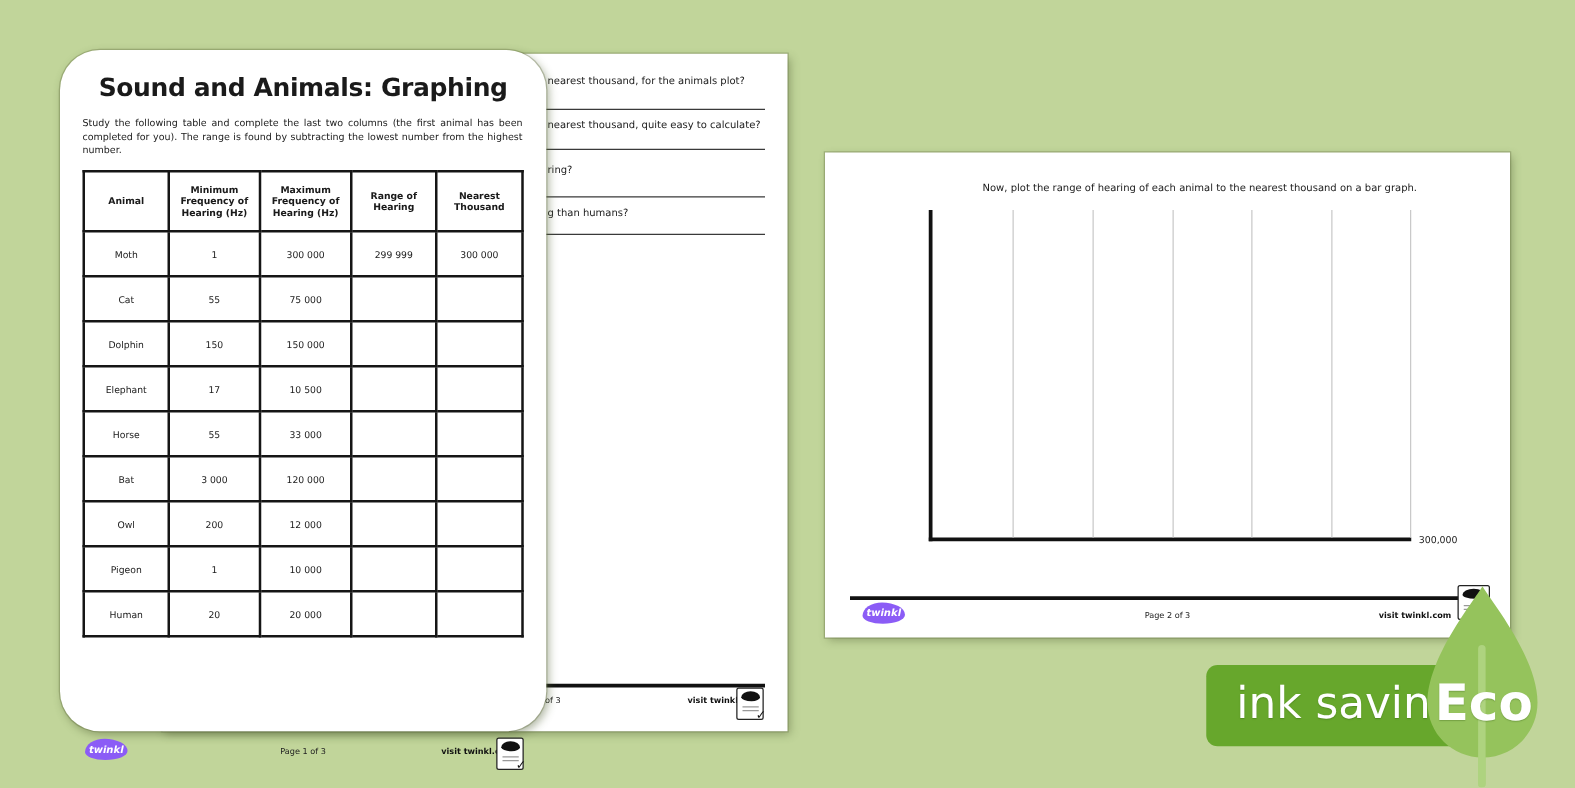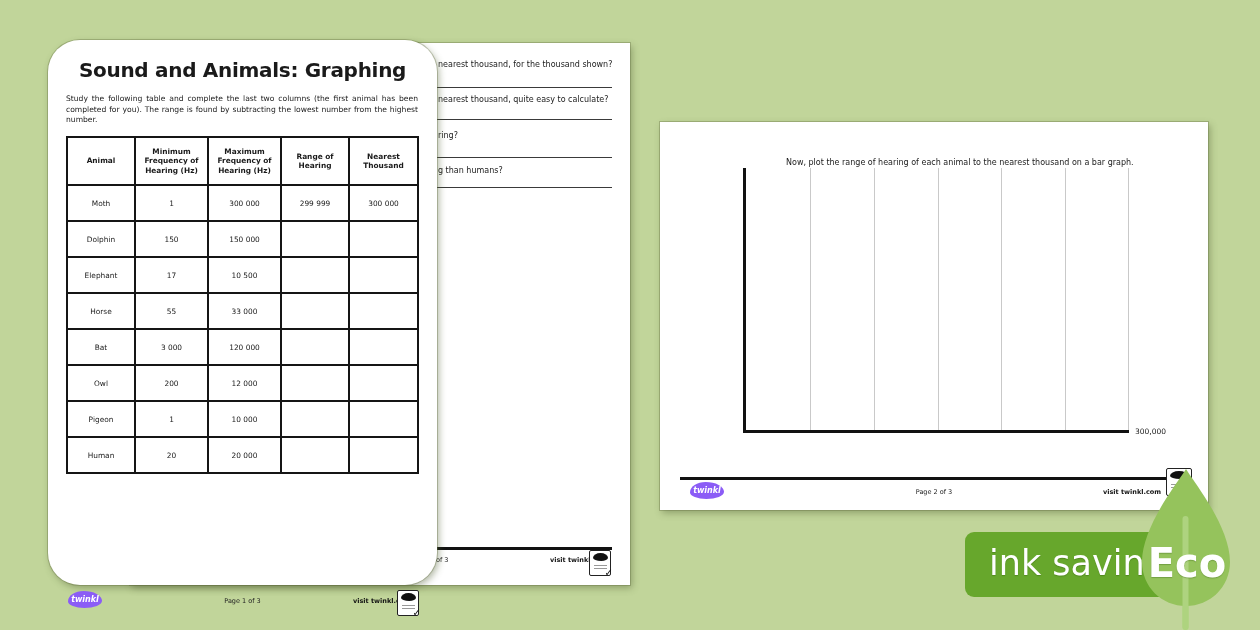--- a/index.html
+++ b/index.html
@@ -41,41 +41,41 @@
   .stamp .line { position:absolute; left:4px; width:13px; height:1px; background:#999; }
   .stamp .check { position:absolute; right:-3px; bottom:-3px; font-size:10px;
     font-weight:bold; color:#111; }
   
   #page3 { left:130px; top:43px; width:500px; height:542px; z-index:2; }
   .q-text { position:absolute; left:308px; font-size:8px; white-space:nowrap; }
   .q-line { position:absolute; left:0; width:482px; height:1px; background:#3a3a3a; }
   .p3-footline { position:absolute; left:0; top:504px; width:482px; height:3px; background:#111; }
   
   #page2 { left:660px; top:122px; width:548px; height:388px; z-index:1; }
-  .p2-instruction { position:absolute; left:80px; top:36px; font-size:8px;padding-left:46px; }
+  .p2-instruction { position:absolute; left:80px; top:24px; font-size:8px;padding-left:46px; }
   .graph { position:absolute; left:83px; top:46px; width:386px; height:265px;
     border-left:3px solid #111; border-bottom:3px solid #111; }
   .grid-line { position:absolute; top:0; bottom:0; width:1px; background:#c9c9c9; }
   .axis-max { position:absolute; left:calc(100% + 6px); bottom:-6px; font-size:7.5px; white-space:nowrap; }
   .p2-footline { position:absolute; left:20px; top:355px; width:510px; height:3px; background:#111; }
   
   .eco-bar { position:absolute; left:965px; top:532px; width:253px; height:65px;
     border-radius:9px; z-index:5; }
   .eco-bar-label { position:absolute; left:24px; top:0; line-height:63px;
     font-size:35px; color:#fff; text-shadow:0 1px 1px rgba(40,80,10,.35); }
   .eco-leaf-svg { position:absolute; left:1137px; top:466px; z-index:6; }
   .eco-text { position:absolute; left:1141px; top:540px; width:92px; text-align:center;
     font-size:40px; font-weight:bold; color:#fff; z-index:7;
     text-shadow:0 1px 1px rgba(40,80,10,.3); }
 </style>
 </head>
 <body style="background: rgb(193, 213, 154);">
 
 <div class="page" id="page3">
-  <div class="q-text" style="top:17px;">nearest thousand, for the thousand shown?</div>
+  <div class="q-text" style="top:17px;">nearest thousand, for the animals plot?</div>
   <div class="q-line" style="top:44px;"></div>
   <div class="q-text" style="top:52px;">nearest thousand, quite easy to calculate?</div>
   <div class="q-line" style="top:76px;"></div>
   <div class="q-text" style="top:88px;">ring?</div>
   <div class="q-line" style="top:114px;"></div>
   <div class="q-text" style="top:123px;">g than humans?</div>
   <div class="q-line" style="top:144px;"></div>
   <div class="p3-footline"></div>
   <div class="page-num" style="left:306px; top:513px;">of 3</div>
   <div class="visit" style="left:420px; top:513px;">visit twinkl.com</div>
@@ -132,20 +132,27 @@
       </thead>
     <tbody id="p1-body">
         <tr>
           <td>Moth</td>
           <td>1</td>
           <td>300 000</td>
           <td>299 999</td>
           <td>300 000</td>
         </tr>
         <tr>
+          <td>Cat</td>
+          <td>55</td>
+          <td>75 000</td>
+          <td></td>
+          <td></td>
+        </tr>
+        <tr>
           <td>Dolphin</td>
           <td>150</td>
           <td>150 000</td>
           <td></td>
           <td></td>
         </tr>
         <tr>
           <td>Elephant</td>
           <td>17</td>
           <td>10 500</td>

